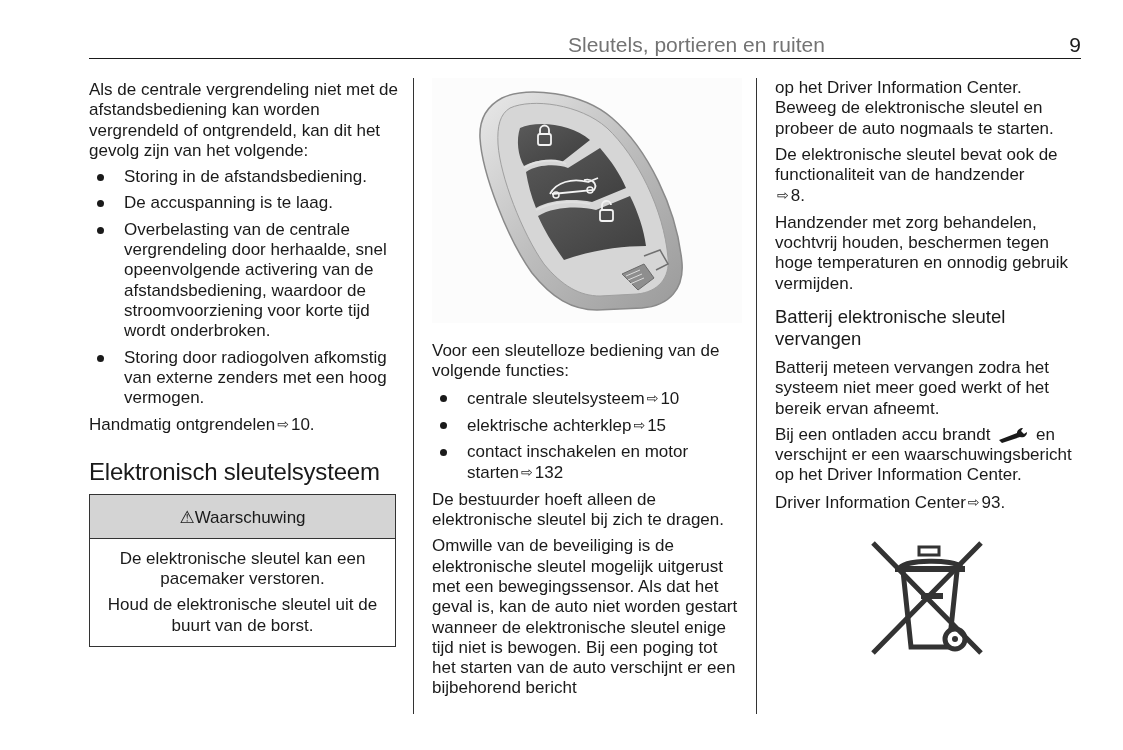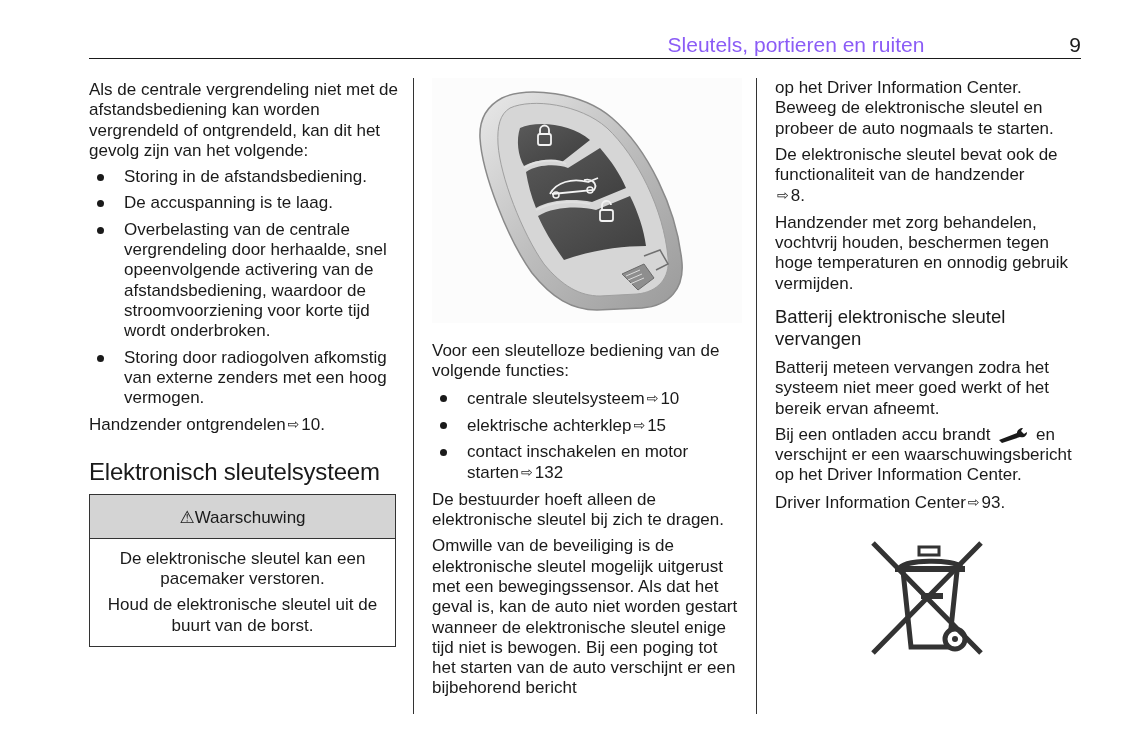--- a/index.html
+++ b/index.html
@@ -1,22 +1,22 @@
 <!DOCTYPE html>
 <html><head>
   <meta charset="utf-8">
   <style>
     html, body { margin: 0; padding: 0; background: #ffffff; }
     body {
       width: 1123px; height: 750px; position: relative; overflow: hidden;
       font-family: "Liberation Sans", sans-serif; color: #1a1a1a;
     }
     .header-title {
-      position: absolute; left: 600px; top: 32px; width: 392px;
-      text-align: center; font-size: 21px; line-height: 26px; color: #8b5cf6;
+      position: absolute; left: 568px; top: 32px; width: 392px;
+      text-align: left; font-size: 21px; line-height: 26px; color: #737373;
     }
     .page-number {
       position: absolute; left: 1055px; top: 32px; width: 26px;
       text-align: right; font-size: 21px; line-height: 26px;
     }
     .header-rule {
       position: absolute; left: 89px; top: 58px; width: 992px; height: 1px; background: #1a1a1a;
     }
     .divider { position: absolute; width: 1px; background: #333; }
     .col { position: absolute; font-size: 17px; line-height: 20.3px; }
@@ -52,21 +52,21 @@
 
 <div class="col" style="left:89px; top:80px; width:312px;">
   <p>Als de centrale vergrendeling niet met de afstandsbediening kan worden vergrendeld of ontgrendeld, kan dit het gevolg zijn van het volgende:</p>
   <ul class="bullets">
     <li><span class="dot"></span><span>Storing in de afstandsbediening.</span></li>
     <li><span class="dot"></span><span>De accuspanning is te laag.</span></li>
     <li><span class="dot"></span><span>Overbelasting van de centrale vergrendeling door herhaalde, snel opeenvolgende activering van de afstandsbediening, waardoor de stroomvoorziening voor korte tijd wordt onderbroken.</span></li>
     <li><span class="dot"></span><span>Storing door radiogolven afkomstig van externe zenders met een hoog vermogen.</span></li>
   </ul>
   <p>
-    <span>Handzender ontgrendelen</span><span class="ref-arrow">⇨</span><span>10.</span>
+    <span>Handmatig ontgrendelen</span><span class="ref-arrow">⇨</span><span>10.</span>
   </p>
   <h2 class="section-heading">Elektronisch sleutelsysteem</h2>
   <div class="warning-box">
     <div class="warning-head">
       <span>⚠</span><span>Waarschuwing</span>
     </div>
     <div class="warning-body">
       <p>De elektronische sleutel kan een pacemaker verstoren.</p>
       <p>Houd de elektronische sleutel uit de buurt van de borst.</p>
     </div>

